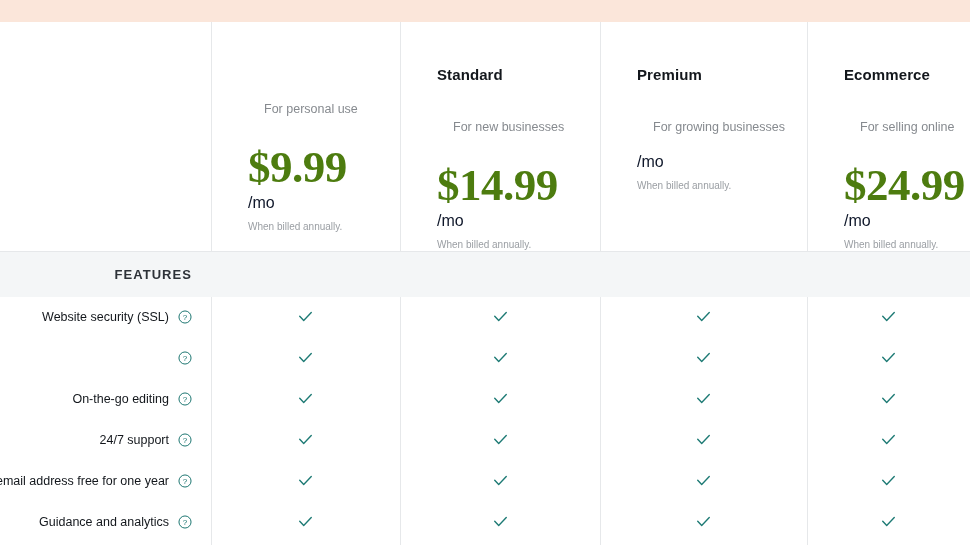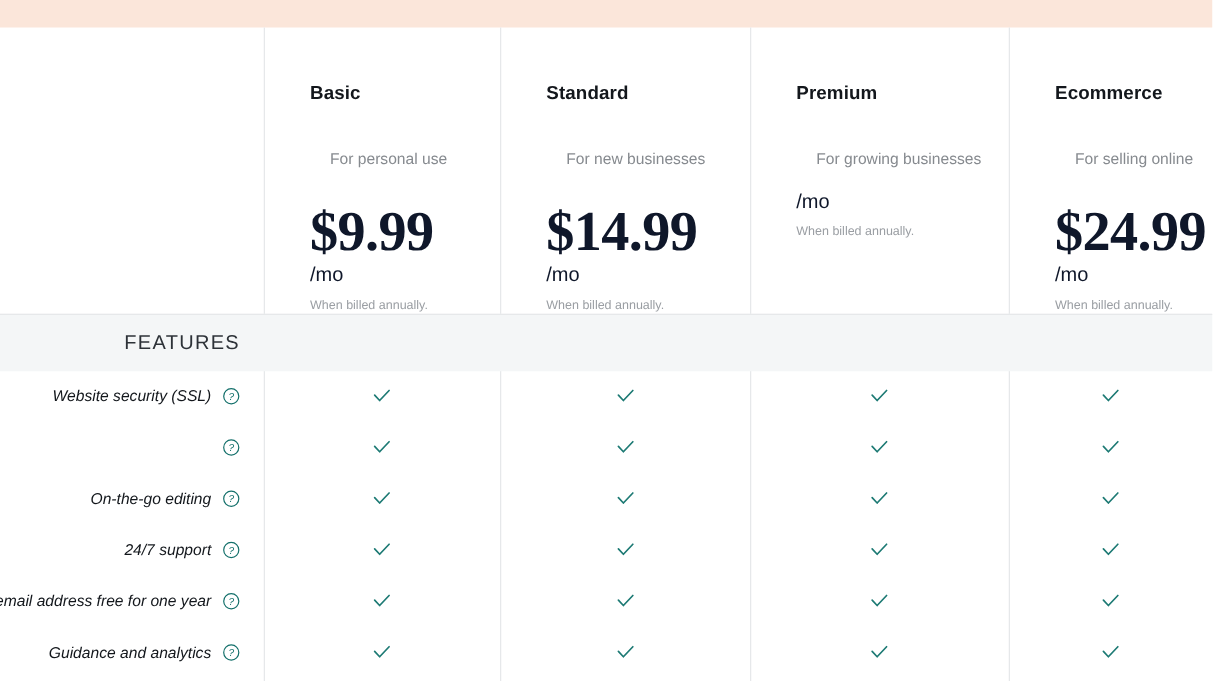--- a/index.html
+++ b/index.html
@@ -95,21 +95,21 @@
     color: #868a8f;
     line-height: 15px;
     white-space: nowrap;
   }
   .plan-price {
     margin: 0;
     padding-top: 9px;
     font-family: "Liberation Serif", "DejaVu Serif", serif;
     font-size: 45px;
     font-weight: 700;
-    color: #0f172a;
+    color: #4d7c0f;
     line-height: 50px;
     letter-spacing: -0.5px;
     white-space: nowrap;
   }
   .plan-period {
     margin: 0;
     padding-top: 1px;
     font-size: 16px;
     font-weight: 400;
     color: #0f172a;
@@ -137,35 +137,34 @@
   }
   .features-band-label {
     position: absolute;
     left: 0;
     top: 0;
     width: 192px;
     height: 45px;
     display: flex;
     align-items: center;
     justify-content: flex-end;
-    font-size: 16px;
-    font-weight: 400;
+    font-size: 13px;
+    font-weight: 700;
     letter-spacing: 1.05px;
     color: #2d3238;
     text-transform: uppercase;
   }
 
   
   .rows {
     position: absolute;
     left: 0;
     top: 274px;
     width: 832px;
     height: 249px;
-    font-style: italic;
   }
   .frow {
     position: absolute;
     left: 0;
     width: 970px;
     height: 41px;
   }
 
   .frow-label-wrap {
     position: absolute;
@@ -223,21 +222,20 @@
   <div class="table">
 
     <div class="col-rule r1" style="background: rgb(230, 232, 234);"></div>
     <div class="col-rule r2" style="background: rgb(230, 232, 234);"></div>
     <div class="col-rule r3" style="background: rgb(230, 232, 234);"></div>
     <div class="col-rule r4" style="background: rgb(230, 232, 234);"></div>
 
     <div class="plans">
 
       <div class="plan p0">
-        <p class="plan-name">Basic</p>
         <p class="plan-tagline">For personal use</p>
         <p class="plan-price">$9.99</p>
         <p class="plan-period">/mo</p>
         <p class="plan-billing-note">When billed annually.</p>
       </div>
 
       <div class="plan p1">
         <p class="plan-name">Standard</p>
         <p class="plan-tagline">For new businesses</p>
         <p class="plan-price">$14.99</p>

